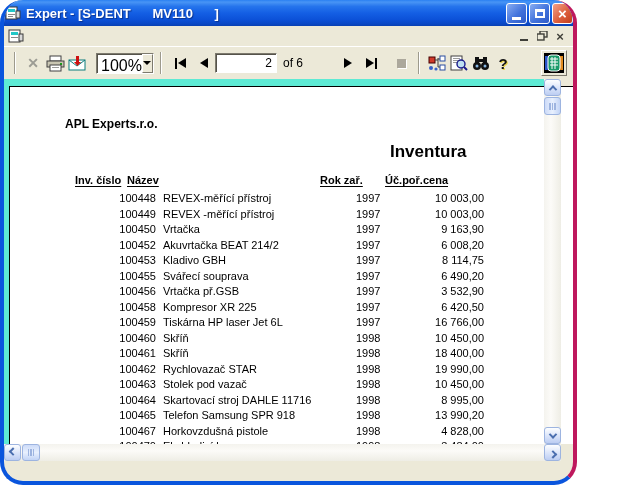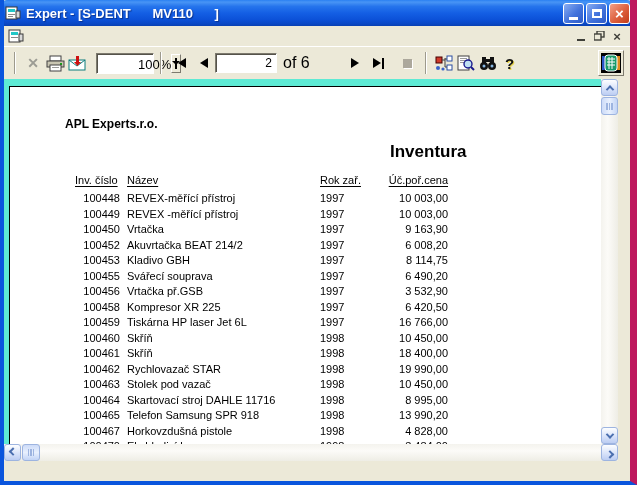--- a/index.html
+++ b/index.html
@@ -1,21 +1,21 @@
 <!DOCTYPE html>
 <html><head>
 <meta charset="utf-8">
 <style>
   * { margin:0; padding:0; box-sizing:border-box; }
   body { font-family:"Liberation Sans", sans-serif; background:#fff; }
 
   .window{
-    position:relative; width:637px; height:485px;
-    border-left:4px solid #0A55DD; border-right:7px solid #be185d; border-bottom:4px solid #0A55DD;
-    background:#ECE9D8; overflow:hidden;
+    position:relative; width:577px; height:485px;
+    border-left:4px solid #0A55DD; border-right:4px solid #be185d; border-bottom:4px solid #0A55DD;
+    background:#ECE9D8; overflow:hidden;border-radius:23px;
   }
   
   .titlebar{
     height:26px; display:flex; align-items:center; padding:0 4px 0 5px;
     background:linear-gradient(180deg,#2A80F2 0%,#4895F5 8%,#2574EC 25%,#145FE4 50%,#0C51D8 75%,#0A47C4 92%,#0940B2 100%);
     border-radius:7px 7px 0 0; margin:0 -4px; 
   }
   .titlebar .title{
     color:#fff; font-weight:bold; font-size:13px; white-space:pre;
     text-shadow:1px 1px 1px #0a3390; margin-left:5px; flex:1;
@@ -42,54 +42,54 @@
   
   .toolbar{ height:33px; display:flex; align-items:center; padding:0 6px 0 4px;
     border-top:1px solid #fff; }
   .tb-sep{ width:2px; height:22px; margin:0 6px;
     border-left:1px solid #9d9a8c; border-right:1px solid #fff; }
   .tb-btn{ width:22px; height:22px; display:flex; align-items:center; justify-content:center; cursor:default; }
   .x-disabled{ color:#9C9C94; font-size:14px; font-weight:bold; }
   .stop-disabled{ width:9px; height:9px; background:#ACA89C; box-shadow:1px 1px 0 #fff; }
   .combo{ display:flex; width:58px; height:21px; background:#fff;
     border:1px solid; border-color:#7d7a6e #fff #fff #7d7a6e; box-shadow:inset 1px 1px 0 #55534a; }
-  .combo .val{ flex:1; font-size:13px; padding:3px 0 0 4px;margin-left:37px; }
+  .combo .val{ flex:1; font-size:16px; padding:3px 0 0 4px; }
   .combo .drop{ width:16px; background:#ECE9D8; border:1px solid; border-color:#fff #7d7a6e #7d7a6e #fff;
     display:flex; align-items:center; justify-content:center; }
   .tri-down{ width:0; height:0; border-left:4px solid transparent; border-right:4px solid transparent; border-top:4px solid #000; }
   .tri-l{ width:0; height:0; border-right:8px solid #000; border-top:5px solid transparent; border-bottom:5px solid transparent; }
   .tri-r{ width:0; height:0; border-left:8px solid #000; border-top:5px solid transparent; border-bottom:5px solid transparent; }
   .navbar{ width:2px; height:11px; background:#000; }
   .nav-btn{ display:flex; align-items:center; gap:1px; padding:0 7px; height:22px; cursor:default; }
   .page-field{ width:62px; height:20px; font-family:"Liberation Sans",sans-serif; font-size:12px;
     text-align:right; padding-right:4px; background:#fff;
     border:1px solid; border-color:#7d7a6e #fff #fff #7d7a6e; box-shadow:inset 1px 1px 0 #55534a; outline:none; }
-  .of-label{ font-size:16px; margin-left:6px; color:#000; }
+  .of-label{ font-size:12px; margin-left:6px; color:#000; }
   .help-q{ font-size:15px; font-weight:bold; color:#111; text-shadow:1px 1px 0 #E8D44D; }
   .logo-btn{ margin-left:auto; width:26px; height:26px; display:flex; align-items:center; justify-content:center;
     border:1px solid; border-color:#fff #7d7a6e #7d7a6e #fff; background:#ECE9D8; cursor:default; }
 
   
   .tabstrip{ height:20px; padding-left:4px; display:flex; align-items:flex-end; }
   .tab{ height:19px; padding:3px 12px 0 12px; font-size:11px; color:#000; background:#ECE9D8;
     border:1px solid #8a887c; border-bottom:none; border-top-color:#fff; border-left-color:#fff;
     border-radius:3px 3px 0 0; box-shadow:inset 1px 1px 0 #fdfcf6; cursor:default; }
 
   
   .preview{ position:relative; height:365px; background:#5eead4; overflow:hidden; }
   .preview .right-gap{ position:absolute; top:0; bottom:0; right:0; width:12px; background:#ECE9D8; }
   .page{ position:absolute; left:5px; top:7px; width:600px; height:700px;
     background:#fff; border:1px solid #000; }
   .report{ position:relative; width:100%; height:100%;
     font-size:11px; color:#000; font-family:"Liberation Sans",sans-serif; }
   .company{ position:absolute; left:55px; top:30px; font-weight:bold; font-size:12px; }
   .rtitle{ position:absolute; left:380px; top:55px; font-weight:bold; font-size:17px; }
-  .rheader{ position:absolute; top:87px; left:0; width:100%; height:15px; }
+  .rheader{ position:absolute; top:87px; left:0; width:100%; height:15px;font-weight:bold; }
   .rheader span{ text-decoration:underline; text-underline-offset:2px; }
-  .rrows{ position:absolute; top:104px; left:0; width:100%; }
+  .rrows{ position:absolute; top:104px; left:0; width:100%;padding-left:36px; }
   .rrow{ position:relative; height:15.5px; }
   .c{ position:absolute; top:1px; white-space:nowrap; }
   .c1{ left:58px; width:52px; text-align:right; }
   .c2{ left:117px; }
   .c3{ left:310px; }
   .c4{ left:368px; width:70px; text-align:right; }
   .h1{ position:absolute; left:65px; }
   .h2{ position:absolute; left:117px; }
   .h3{ position:absolute; left:310px; }
   .h4{ position:absolute; left:368px; width:70px; text-align:right; }

